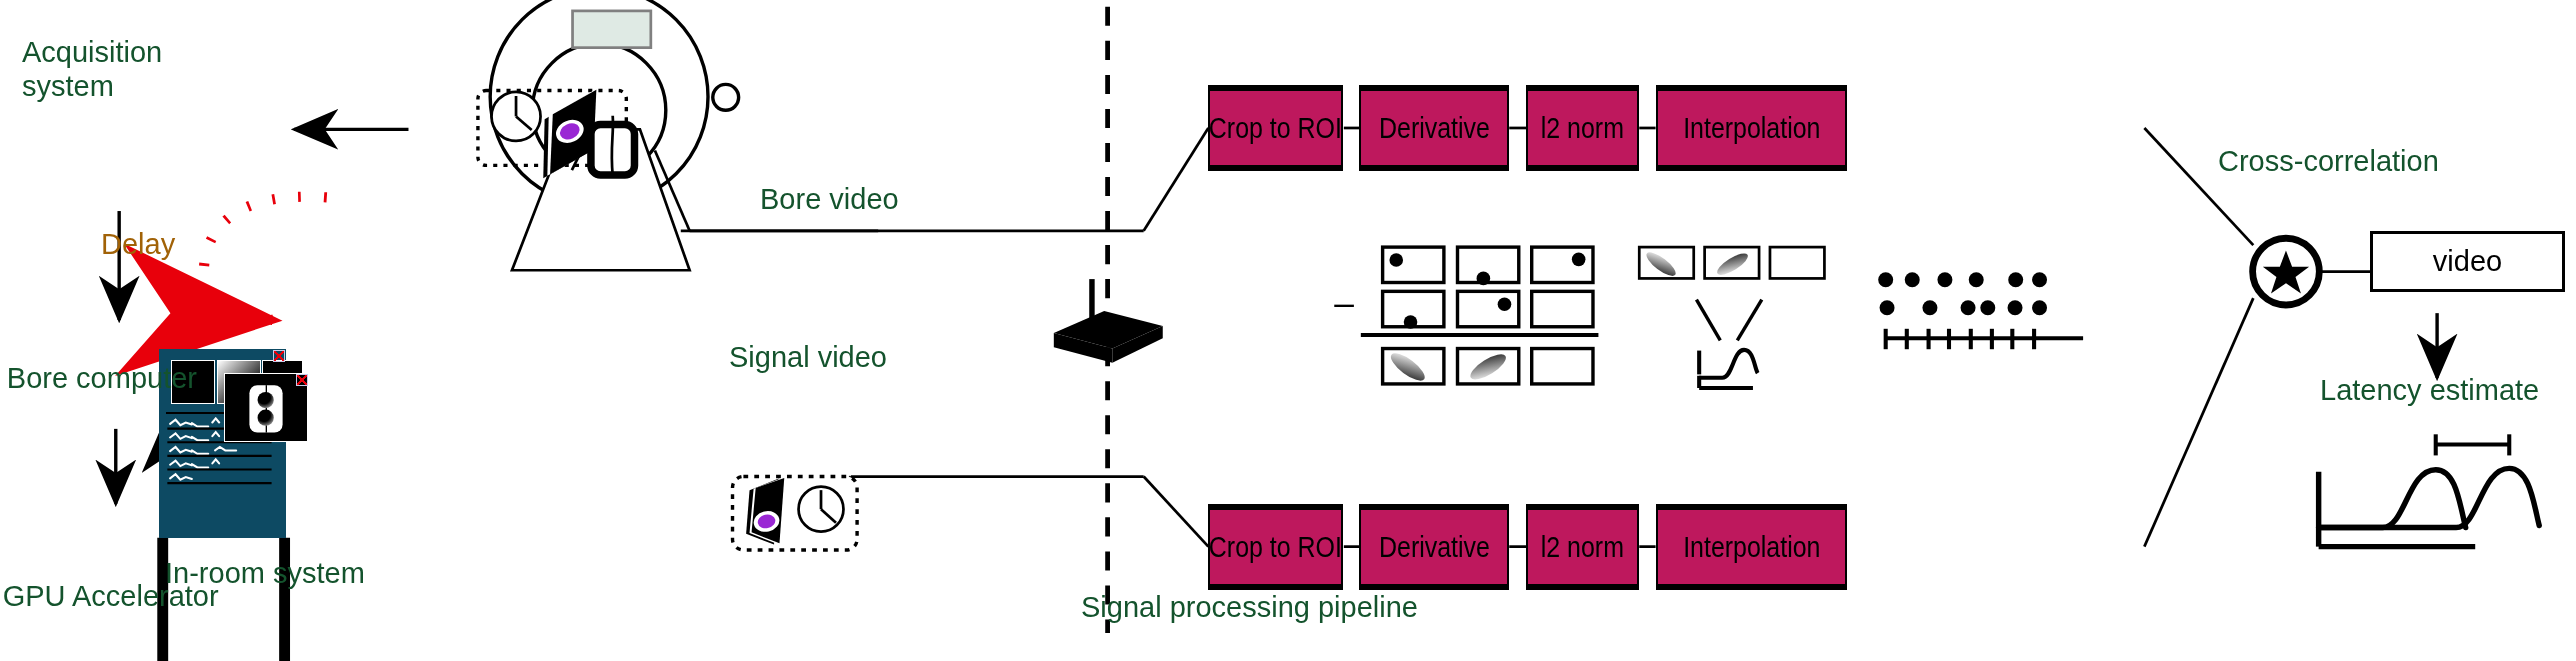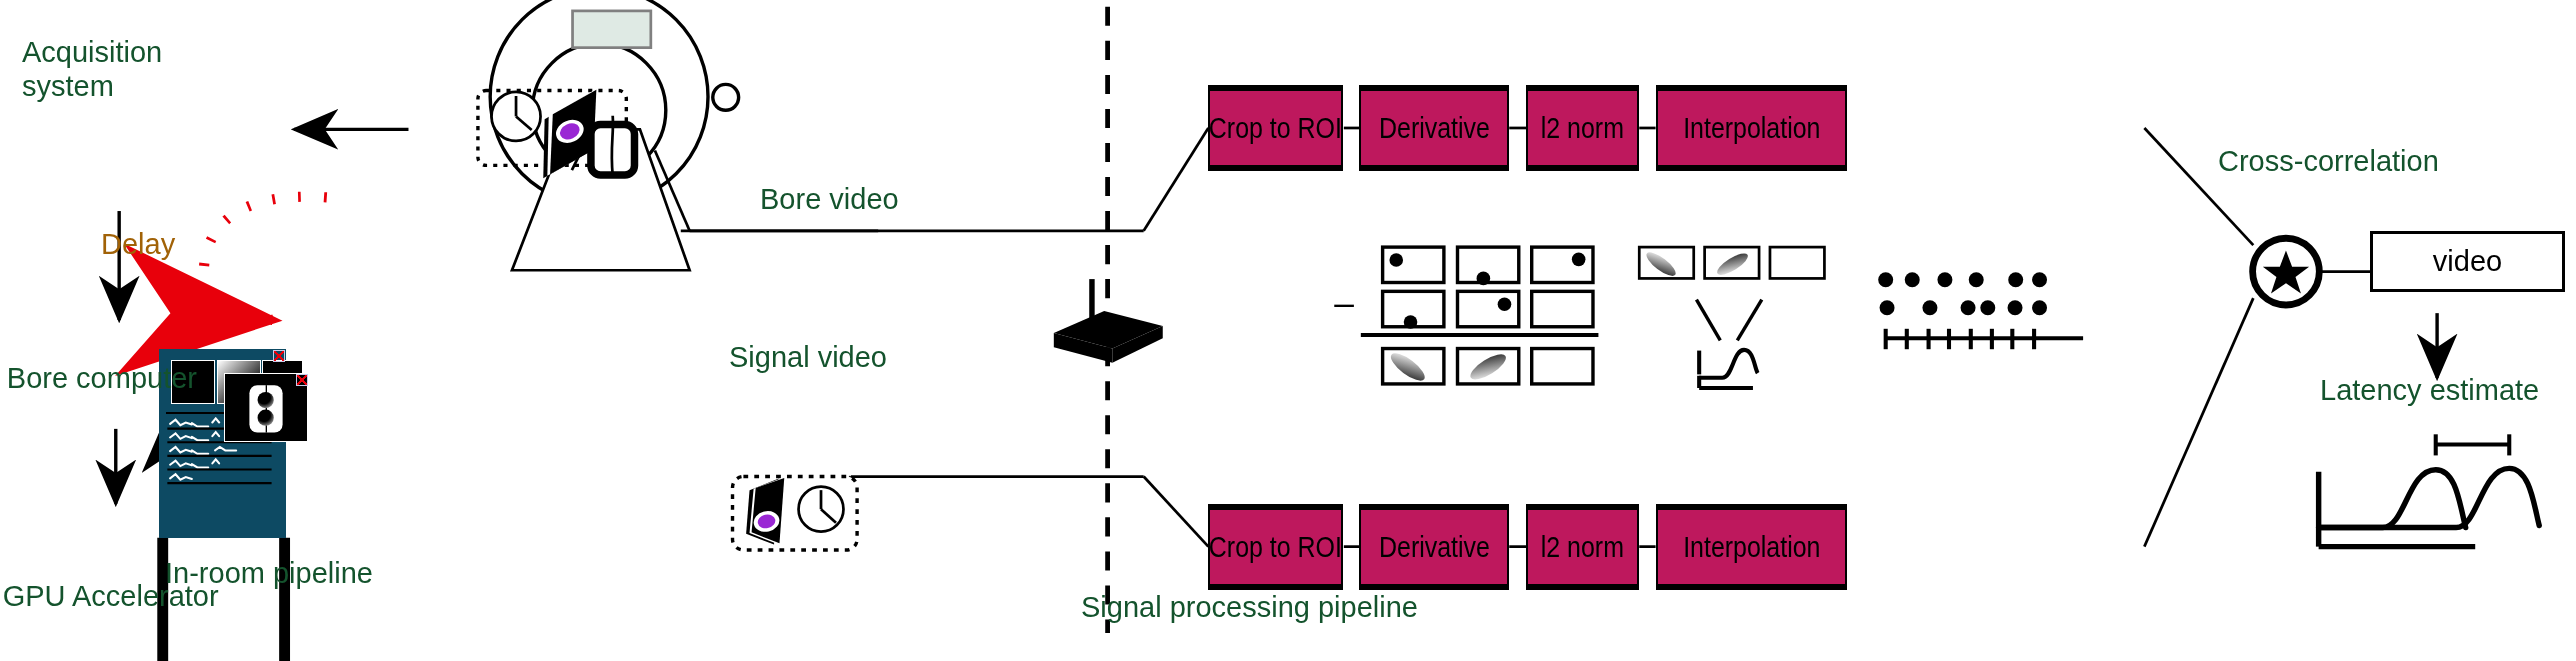--- a/index.html
+++ b/index.html
@@ -311,21 +311,21 @@
 
   <div class="argbox" style="left:2370px;top:231px;width:195px;height:61px;">
     <span>video</span>
   </div>
 
   <div class="lbl t-big" style="left:22px;top:35px;">Acquisition
 system</div>
   <div class="lbl t-delay" style="left:101px;top:228px;">Delay</div>
   <div class="lbl t-big" style="left:6.8px;top:361px;">Bore computer</div>
   <div class="lbl t-big" style="left:2.7px;top:579px;">GPU Accelerator</div>
-  <div class="lbl t-big" style="left:165px;top:556px;">In-room pipeline</div>
+  <div class="lbl t-big" style="left:165px;top:556px;">In-room system</div>
 
   <div class="lbl t-big" style="left:760px;top:182px;">Bore video</div>
   <div class="lbl t-big" style="left:729px;top:340px;">Signal video</div>
   <div class="lbl t-big" style="left:2218px;top:144px;">Cross-correlation</div>
 
   <div class="lbl t-capn" style="left:1081px;top:591px;">Signal processing pipeline</div>
   <div class="lbl t-big" style="left:2320px;top:373px;">Latency estimate</div>
 
 </div>
 

